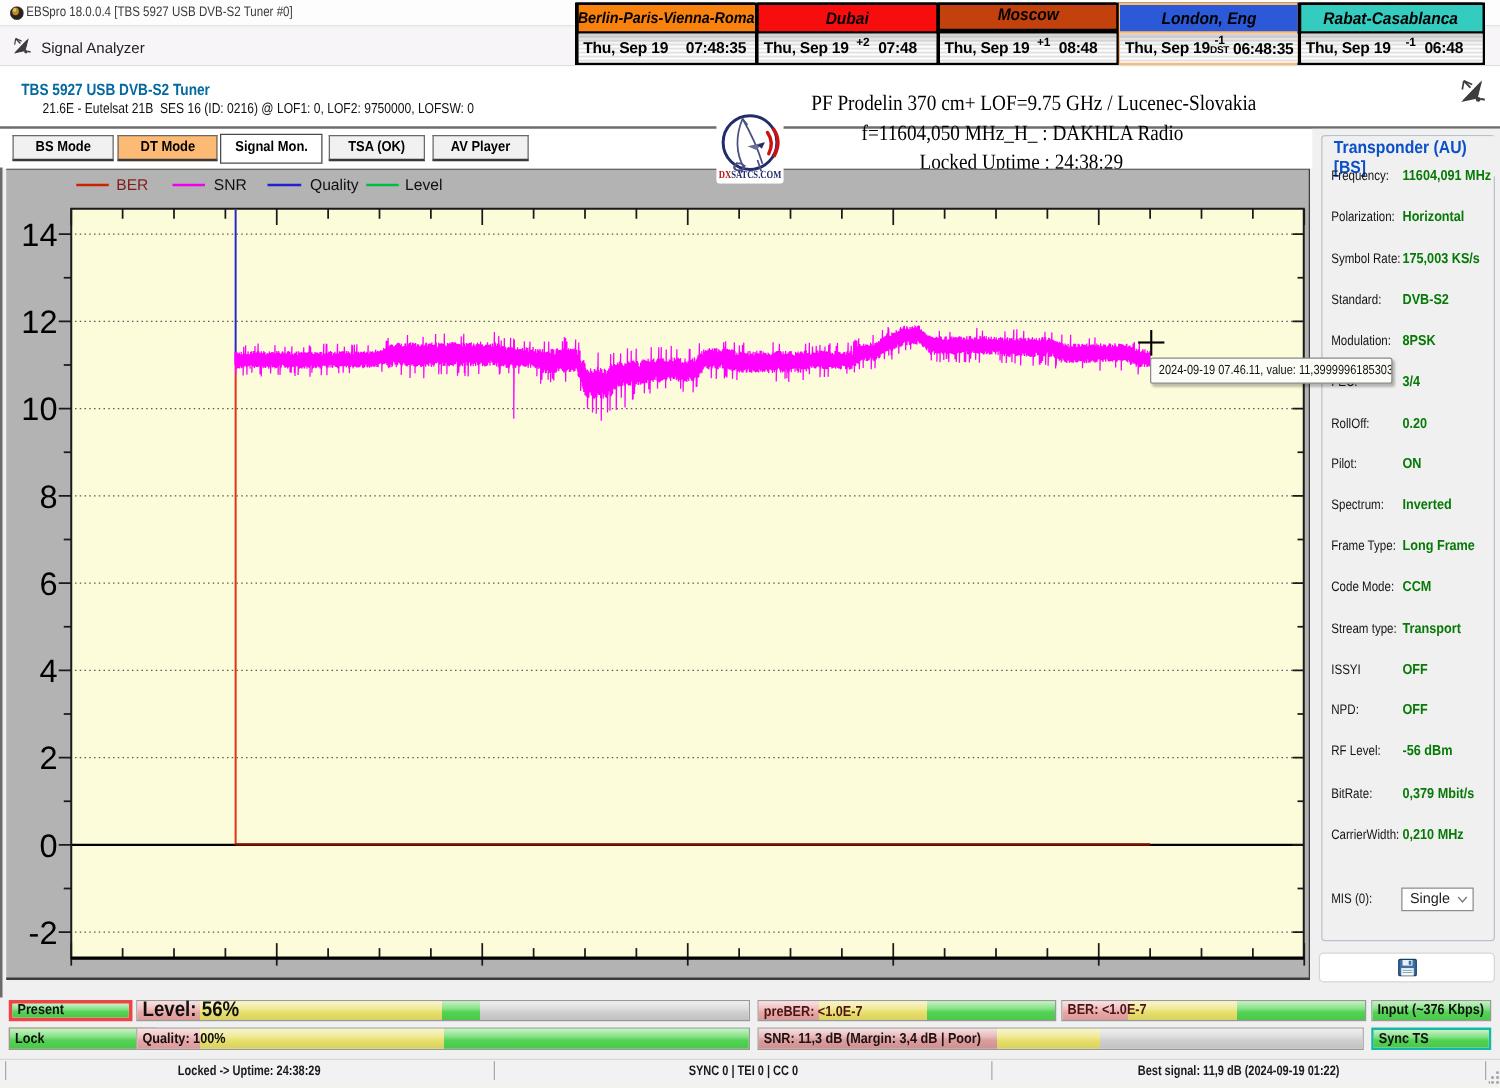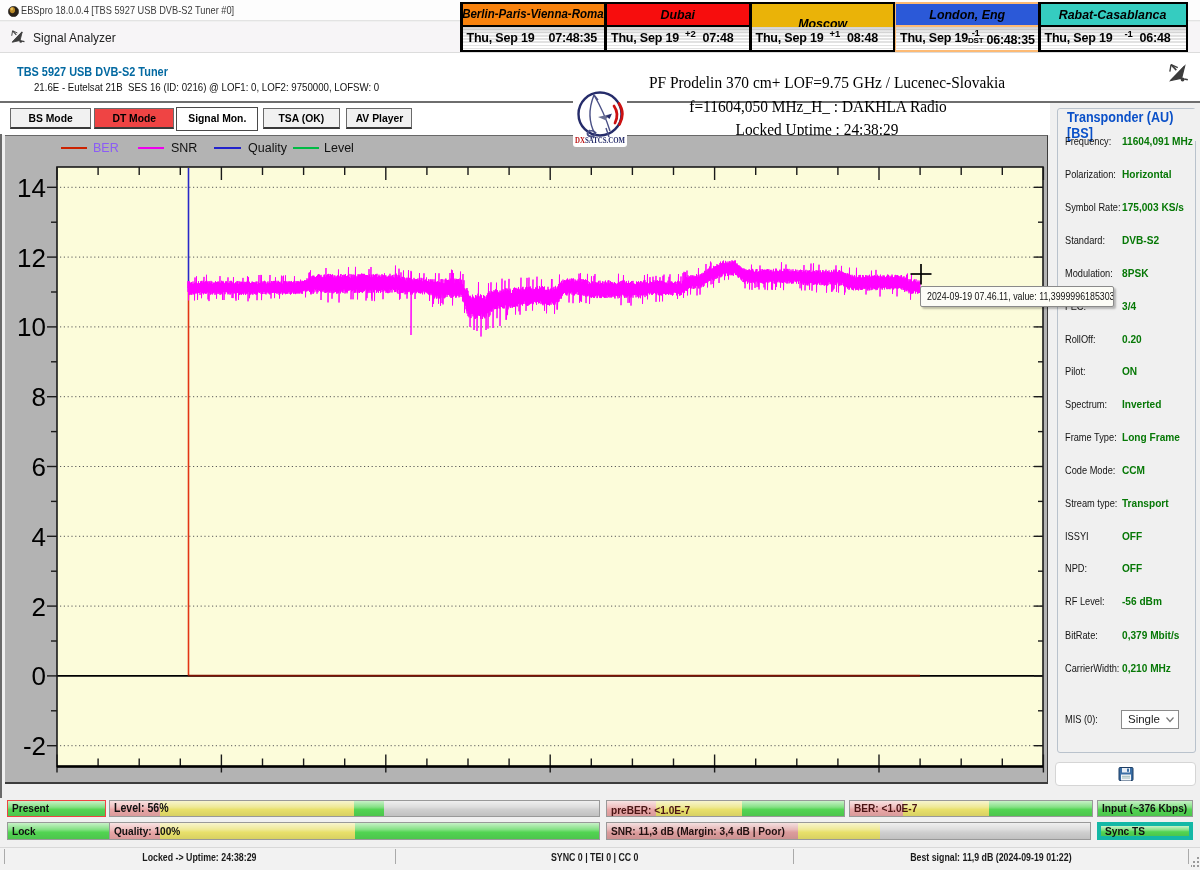--- a/index.html
+++ b/index.html
@@ -48,36 +48,36 @@
         <path d="M15.5 3.5 L4 15.5" stroke-width="1.2"></path>
         <path d="M4.2 2.2 L8.6 6.8" stroke-width="1.3"></path>
         <path d="M4.2 2.2 L3.2 8.0" stroke-width="1.1"></path>
         <path d="M4.2 2.2 L9.8 4.6" stroke-width="1.1"></path>
         <circle cx="13.8" cy="14.6" r="1.6" fill="#3d3d3d" stroke="none"></circle>
         <path d="M15.2 14.2 l3 0.6" stroke-width="1.4"></path>
       </g>
     </svg></div>
 
 <div style="position:absolute;left:10px;top:108px;width:81px;height:21px;background:#f1f1f1;border:1px solid #6a6a6a;border-bottom:2.5px solid #3a3a3a;text-align:center;font-weight:bold;font-size:11.5px;line-height:19px"><span style="display:inline-block;transform:scaleX(0.9)">BS Mode</span></div>
-<div style="position:absolute;left:94px;top:108px;width:80px;height:21px;background:#ef4444;border:1px solid #6a6a6a;border-bottom:2.5px solid #3a3a3a;text-align:center;font-weight:bold;font-size:11.5px;line-height:19px"><span style="display:inline-block;transform:scaleX(0.9)">DT Mode</span></div>
+<div style="position:absolute;left:94px;top:108px;width:80px;height:21px;background:#fdba74;border:1px solid #6a6a6a;border-bottom:2.5px solid #3a3a3a;text-align:center;font-weight:bold;font-size:11.5px;line-height:19px"><span style="display:inline-block;transform:scaleX(0.9)">DT Mode</span></div>
 <div style="position:absolute;left:176px;top:107px;width:82px;height:24px;background:#fff;border:1.5px solid #4a4a4a;text-align:center;font-weight:bold;font-size:11.5px;line-height:21px;z-index:3"><span style="display:inline-block;transform:scaleX(0.9)">Signal Mon.</span></div>
 <div style="position:absolute;left:263px;top:108px;width:77px;height:21px;background:#f1f1f1;border:1px solid #6a6a6a;border-bottom:2.5px solid #3a3a3a;text-align:center;font-weight:bold;font-size:11.5px;line-height:19px"><span style="display:inline-block;transform:scaleX(0.9)">TSA (OK)</span></div>
-<div style="position:absolute;left:346px;top:108px;width:66px;height:21px;background:#f1f1f1;border:1px solid #6a6a6a;border-bottom:2.5px solid #3a3a3a;text-align:center;font-weight:bold;font-size:11.5px;line-height:19px"><span style="display:inline-block;transform:scaleX(0.9)">AV Player</span></div>
+<div style="position:absolute;left:346px;top:108px;width:77px;height:21px;background:#f1f1f1;border:1px solid #6a6a6a;border-bottom:2.5px solid #3a3a3a;text-align:center;font-weight:bold;font-size:11.5px;line-height:19px"><span style="display:inline-block;transform:scaleX(0.9)">AV Player</span></div>
 
 <div style="position:absolute;left:0;top:134px;width:1.5px;height:664px;background:#6a6a6a"></div>
 
 <div style="position:absolute;left:5px;top:134.5px;width:1042.5px;height:649.5px;background:#b3b3b3;border-right:1.5px solid #3c3c3c;border-bottom:2px solid #3c3c3c;border-top:1.5px solid #686868"></div>
 
 <svg style="position:absolute;left:0;top:0" width="400" height="160" viewBox="0 0 400 160">
 <line x1="61" y1="148" x2="87" y2="148" stroke="#cc2200" stroke-width="2"></line>
 <line x1="138" y1="148" x2="164" y2="148" stroke="#ee00ee" stroke-width="2"></line>
 <line x1="214" y1="148" x2="241" y2="148" stroke="#2222cc" stroke-width="2"></line>
 <line x1="293" y1="148" x2="319" y2="148" stroke="#00bb44" stroke-width="2"></line>
 </svg>
-<div style="position:absolute;left:93px;top:141px;font-size:12.5px;color:#8b5cf6">BER</div>
+<div style="position:absolute;left:93px;top:141px;font-size:12.5px;color:#7f1d1d">BER</div>
 <div style="position:absolute;left:171px;top:141px;font-size:12.5px;color:#111">SNR</div>
 <div style="position:absolute;left:248px;top:141px;font-size:12.5px;color:#111">Quality</div>
 <div style="position:absolute;left:324px;top:141px;font-size:12.5px;color:#111">Level</div>
 <svg width="1200" height="870" viewBox="0 0 1200 870" style="position:absolute;left:0;top:0" font-family="Liberation Sans, sans-serif">
 <rect x="57" y="167" width="986" height="599.5" fill="#fcfcda"></rect>
 <line x1="60" y1="187.3" x2="1043" y2="187.3" stroke="#5a5a5a" stroke-width="1" stroke-dasharray="1.2 2.6"></line>
     <line x1="60" y1="257.1" x2="1043" y2="257.1" stroke="#5a5a5a" stroke-width="1" stroke-dasharray="1.2 2.6"></line>
     <line x1="60" y1="326.9" x2="1043" y2="326.9" stroke="#5a5a5a" stroke-width="1" stroke-dasharray="1.2 2.6"></line>
     <line x1="60" y1="396.7" x2="1043" y2="396.7" stroke="#5a5a5a" stroke-width="1" stroke-dasharray="1.2 2.6"></line>
     <line x1="60" y1="466.5" x2="1043" y2="466.5" stroke="#5a5a5a" stroke-width="1" stroke-dasharray="1.2 2.6"></line>
@@ -258,31 +258,31 @@
 <div style="position:absolute;left:1055px;top:762px;width:141px;height:24px;background:#fff;border:1px solid #d5d5d5;border-radius:4px"></div>
 <div style="position:absolute;left:1118px;top:766px;width:16px;height:16px"><svg viewBox="0 0 16 16">
       <rect x="1" y="1.5" width="14" height="13" rx="1" fill="#3a6ea5" stroke="#1d3d63" stroke-width="1"></rect>
       <rect x="4" y="2" width="8" height="4.5" fill="#e8eef5"></rect>
       <rect x="9" y="2.6" width="2" height="3.2" fill="#3a6ea5"></rect>
       <rect x="3" y="8.5" width="10" height="6" fill="#f4f6f8"></rect>
       <line x1="4" y1="10.3" x2="12" y2="10.3" stroke="#8aa" stroke-width="0.8"></line>
       <line x1="4" y1="12" x2="12" y2="12" stroke="#8aa" stroke-width="0.8"></line>
     </svg></div>
 
-<div style="position:absolute;left:7px;top:799.5px;width:99px;height:17.5px;border:1px solid #ef4444;background:#fff;box-shadow:inset 0 0 0 1px #fff">
+<div style="position:absolute;left:7px;top:799.5px;width:99px;height:17.5px;border:3px solid #ef4444;background:#fff;box-shadow:inset 0 0 0 1px #fff">
     <div style="position:absolute;inset:0;background:linear-gradient(90deg,#52d452 0.00% 100.00%)"></div>
     <div style="position:absolute;inset:0;background:linear-gradient(180deg,rgba(255,255,255,.68),rgba(255,255,255,.3) 40%,rgba(255,255,255,0) 58%,rgba(0,0,0,0.07))"></div>
     <div style="position:absolute;left:4px;top:0;bottom:0;display:flex;align-items:center;font-weight:bold;font-size:11.5px;color:#101010;white-space:nowrap">
       <span style="transform:scaleX(0.88);transform-origin:left">Present</span>
     </div>
   </div>
 <div style="position:absolute;left:109px;top:799.5px;width:491px;height:17.5px;border:1px solid #999;background:#fff;box-shadow:inset 0 0 0 1px #fff">
     <div style="position:absolute;inset:0;background:linear-gradient(90deg,#e9a6a6 0.00% 10.18%,#e8e06a 10.18% 49.80%,#52d452 49.80% 56.01%,#cfcfcf 56.01% 100.00%)"></div>
     <div style="position:absolute;inset:0;background:linear-gradient(180deg,rgba(255,255,255,.68),rgba(255,255,255,.3) 40%,rgba(255,255,255,0) 58%,rgba(0,0,0,0.07))"></div>
-    <div style="position:absolute;left:4px;top:0;bottom:0;display:flex;align-items:center;font-weight:bold;font-size:12px;color:#101010;white-space:nowrap">
+    <div style="position:absolute;left:4px;top:0;bottom:0;display:flex;align-items:center;font-weight:bold;font-size:17px;color:#101010;white-space:nowrap">
       <span style="transform:scaleX(0.88);transform-origin:left">Level: 56%</span>
     </div>
   </div>
 <div style="position:absolute;left:606px;top:799.5px;width:239px;height:17.5px;border:1px solid #999;background:#fff;box-shadow:inset 0 0 0 1px #fff">
     <div style="position:absolute;inset:0;background:linear-gradient(90deg,#e9a6a6 0.00% 20.50%,#e8e06a 20.50% 56.90%,#52d452 56.90% 100.00%)"></div>
     <div style="position:absolute;inset:0;background:linear-gradient(180deg,rgba(255,255,255,.68),rgba(255,255,255,.3) 40%,rgba(255,255,255,0) 58%,rgba(0,0,0,0.07))"></div>
     <div style="position:absolute;left:4px;top:0;bottom:0;display:flex;align-items:flex-end;font-weight:bold;font-size:11.5px;color:#4a1414;white-space:nowrap">
       <span style="transform:scaleX(0.88);transform-origin:left">preBER: &lt;1.0E-7</span>
     </div>
   </div>
@@ -314,21 +314,21 @@
       <span style="transform:scaleX(0.88);transform-origin:left">Quality: 100%</span>
     </div>
   </div>
 <div style="position:absolute;left:606px;top:822px;width:485px;height:17.5px;border:1px solid #999;background:#fff;box-shadow:inset 0 0 0 1px #fff">
     <div style="position:absolute;inset:0;background:linear-gradient(90deg,#dc9c9c 0.00% 39.48%,#e8e06a 39.48% 56.49%,#cfcfcf 56.49% 100.00%)"></div>
     <div style="position:absolute;inset:0;background:linear-gradient(180deg,rgba(255,255,255,.68),rgba(255,255,255,.3) 40%,rgba(255,255,255,0) 58%,rgba(0,0,0,0.07))"></div>
     <div style="position:absolute;left:4px;top:0;bottom:0;display:flex;align-items:center;font-weight:bold;font-size:11.5px;color:#201010;white-space:nowrap">
       <span style="transform:scaleX(0.88);transform-origin:left">SNR: 11,3 dB (Margin: 3,4 dB | Poor)</span>
     </div>
   </div>
-<div style="position:absolute;left:1097px;top:822px;width:96px;height:17.5px;border:4px solid #14b8a6;background:#fff;box-shadow:inset 0 0 0 1px #fff">
+<div style="position:absolute;left:1097px;top:822px;width:96px;height:17.5px;border:2px solid #14b8a6;background:#fff;box-shadow:inset 0 0 0 1px #fff">
     <div style="position:absolute;inset:0;background:linear-gradient(90deg,#52d452 -1142.71% -1141.67%)"></div>
     <div style="position:absolute;inset:0;background:linear-gradient(180deg,rgba(255,255,255,.68),rgba(255,255,255,.3) 40%,rgba(255,255,255,0) 58%,rgba(0,0,0,0.07))"></div>
     <div style="position:absolute;left:4px;top:0;bottom:0;display:flex;align-items:center;font-weight:bold;font-size:11.5px;color:#101010;white-space:nowrap">
       <span style="transform:scaleX(0.88);transform-origin:left">Sync TS</span>
     </div>
   </div>
 
 <div style="position:absolute;left:0;top:847px;width:1200px;height:23px;background:#f2f2f2;border-top:1px solid #d8d8d8"></div>
 <div style="position:absolute;left:3.5px;top:849px;width:1px;height:15px;background:#aaa"></div>
 <div style="position:absolute;left:395px;top:849px;width:1px;height:15px;background:#aaa"></div>
@@ -367,21 +367,21 @@
       </div>
 <div style="position:absolute;left:1.5px;top:24.5px;right:0;height:23.5px;background:repeating-linear-gradient(180deg,#ffffff 0 1.6px,#e2e2e2 1.6px 3.2px),#fff;">
 <div style="position:absolute;inset:0;background:linear-gradient(180deg,rgba(140,140,140,.4),rgba(255,255,255,0) 40%)"></div>
 <div style="position:absolute;left:4px;right:15px;top:0;bottom:0;display:flex;align-items:center;white-space:nowrap;font-weight:bold;font-size:12.5px;letter-spacing:-0.2px">
           <span>Thu, Sep 19</span>
           <span style="margin-left:auto"><span style="display:inline-block;position:relative;top:-5px;font-size:9.5px;margin-right:7px">+2</span><span>07:48</span></span>
         </div>
 </div>
     </div>
     <div style="position:absolute;left:290px;top:0;width:143.0px;height:49.5px;background:#000">
-<div style="position:absolute;left:1.5px;top:1.5px;right:0;height:39px;background:#eab308;display:flex;align-items:center;justify-content:center">
+<div style="position:absolute;left:1.5px;top:1.5px;right:0;height:19px;background:#c2410c;display:flex;align-items:flex-start;justify-content:center">
         <span style="font-weight:bold;font-style:italic;font-size:13.5px;transform:scaleX(0.92);white-space:nowrap">Moscow</span>
       </div>
 <div style="position:absolute;left:1.5px;top:24.5px;right:0;height:23.5px;background:repeating-linear-gradient(180deg,#ffffff 0 1.6px,#e2e2e2 1.6px 3.2px),#fff;">
 <div style="position:absolute;inset:0;background:linear-gradient(180deg,rgba(140,140,140,.4),rgba(255,255,255,0) 40%)"></div>
 <div style="position:absolute;left:4px;right:15px;top:0;bottom:0;display:flex;align-items:center;white-space:nowrap;font-weight:bold;font-size:12.5px;letter-spacing:-0.2px">
           <span>Thu, Sep 19</span>
           <span style="margin-left:auto"><span style="display:inline-block;position:relative;top:-5px;font-size:9.5px;margin-right:7px">+1</span><span>08:48</span></span>
         </div>
 </div>
     </div>

